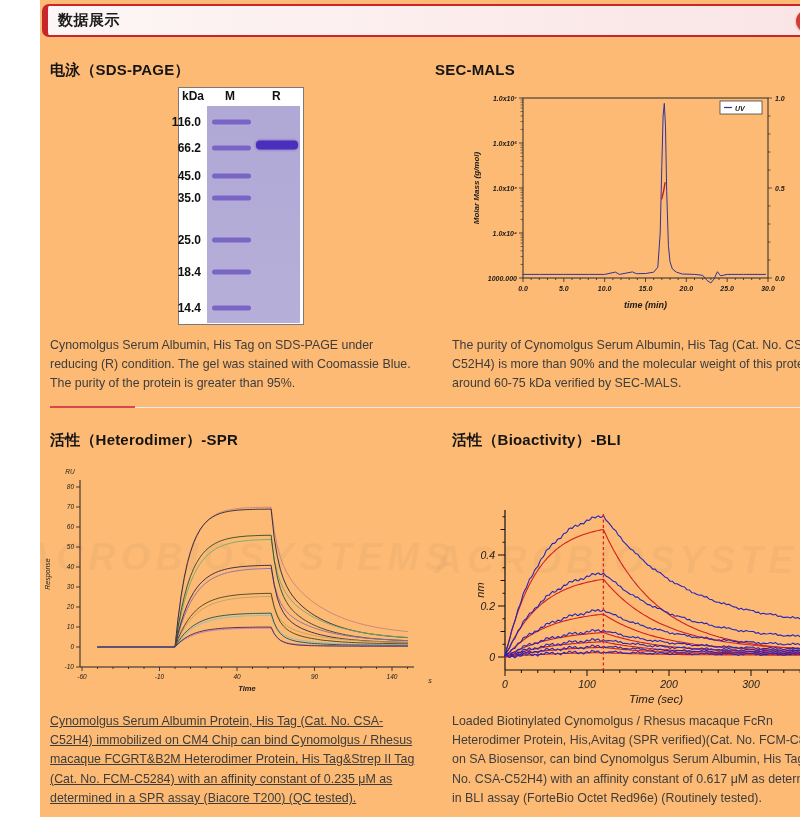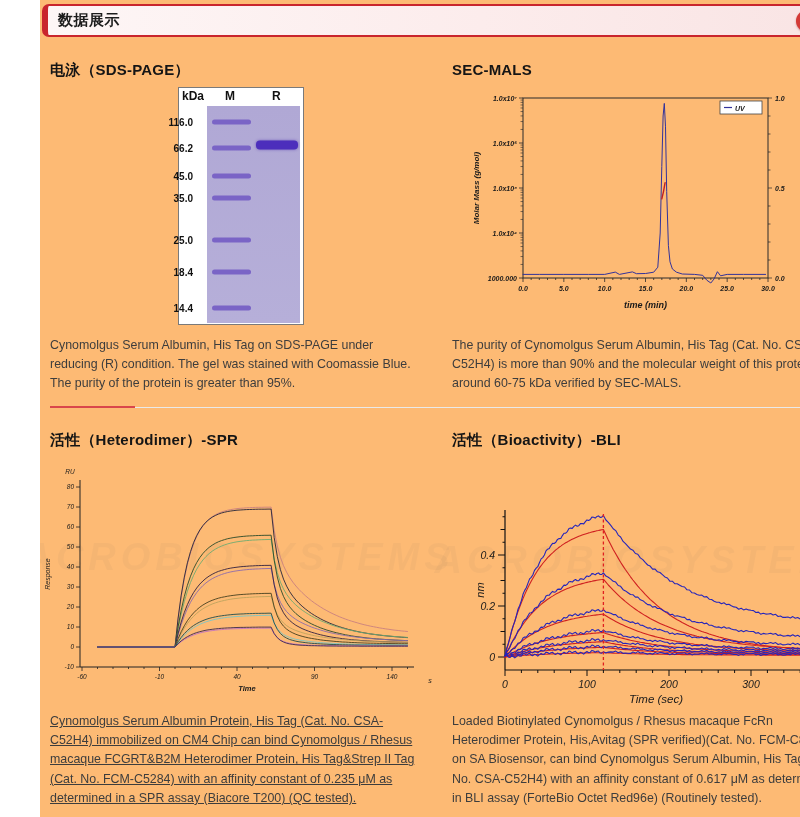--- a/index.html
+++ b/index.html
@@ -27,21 +27,21 @@
   
   .divider { position:absolute; top:407px; left:10px; right:10px; height:1px; background:#e9e9e9; }
   .divider .red { position:absolute; left:0; top:-1px; width:85px; height:2px; background:#d9464b; }
 
   
   .gel { position:absolute; left:138px; top:87px; width:126px; height:238px; background:#fff; border:1px solid #7a7a7a; }
   .gel-head { position:absolute; top:0; left:0; right:0; height:18px; background:#fff; }
   .gel-head span { position:absolute; top:1px; font-size:12px; font-weight:bold; color:#111; }
   .gel-body { position:absolute; left:28px; right:3px; top:18px; bottom:1px; background:linear-gradient(#b0a8d5,#b6afd9); }
   .gel-labels { position:absolute; left:0; top:18px; bottom:1px; width:28px; }
-  .gel-labels span { position:absolute; right:14px; transform:translateY(-50%); font-size:10px; font-weight:600; color:#111; }
+  .gel-labels span { position:absolute; right:6px; transform:translateY(-50%); font-size:12px; font-weight:600; color:#111; }
   .band-m { position:absolute; left:5px; width:39px; height:5px; border-radius:3px; background:#7a64c6; filter:blur(0.4px); transform:translateY(-50%); }
   .band-r { position:absolute; left:49px; width:42px; height:9px; border-radius:4px; background:#4c2ebc; filter:blur(0.5px); transform:translateY(-50%); box-shadow:0 0 3px rgba(70,40,170,.6); }
 
   .fig { position:absolute;font-style:italic; }
   .wm { position:absolute; top:40%; left:50%; transform:translate(-50%,-50%); font-size:38px; font-weight:bold; color:#6b5f5f; opacity:0.05; letter-spacing:5px; white-space:nowrap; pointer-events:none; }
 
   svg text { font-family:"Liberation Sans","DejaVu Sans",sans-serif; }
 </style>
 </head>
 <body>
@@ -51,21 +51,21 @@
   <div class="hdr">
     <span class="hdr-title">数据展示</span>
     <button class="hdr-btn" title="">
       <svg width="12" height="12" viewBox="0 0 12 12">
         <polyline points="2.5,7.5 6,4 9.5,7.5" fill="none" stroke="#ffffff" stroke-width="1.8" stroke-linecap="round" stroke-linejoin="round"></polyline>
       </svg>
     </button>
   </div>
 
   <div class="sec-title" style="left:10px; top:61px;">电泳（SDS-PAGE）</div>
-  <div class="sec-title" style="left:412px; top:61px;">SEC-MALS</div>
+  <div class="sec-title" style="left:395px; top:61px;">SEC-MALS</div>
 
   <div class="gel">
     <div class="gel-head">
       <span style="left:3px;">kDa</span>
       <span style="left:46px;">M</span>
       <span style="left:93px;">R</span>
     </div>
     <div class="gel-labels" id="gel-labels">
         <span style="top: 7.3%;">116.0</span>
         <span style="top: 19.2%;">66.2</span>

